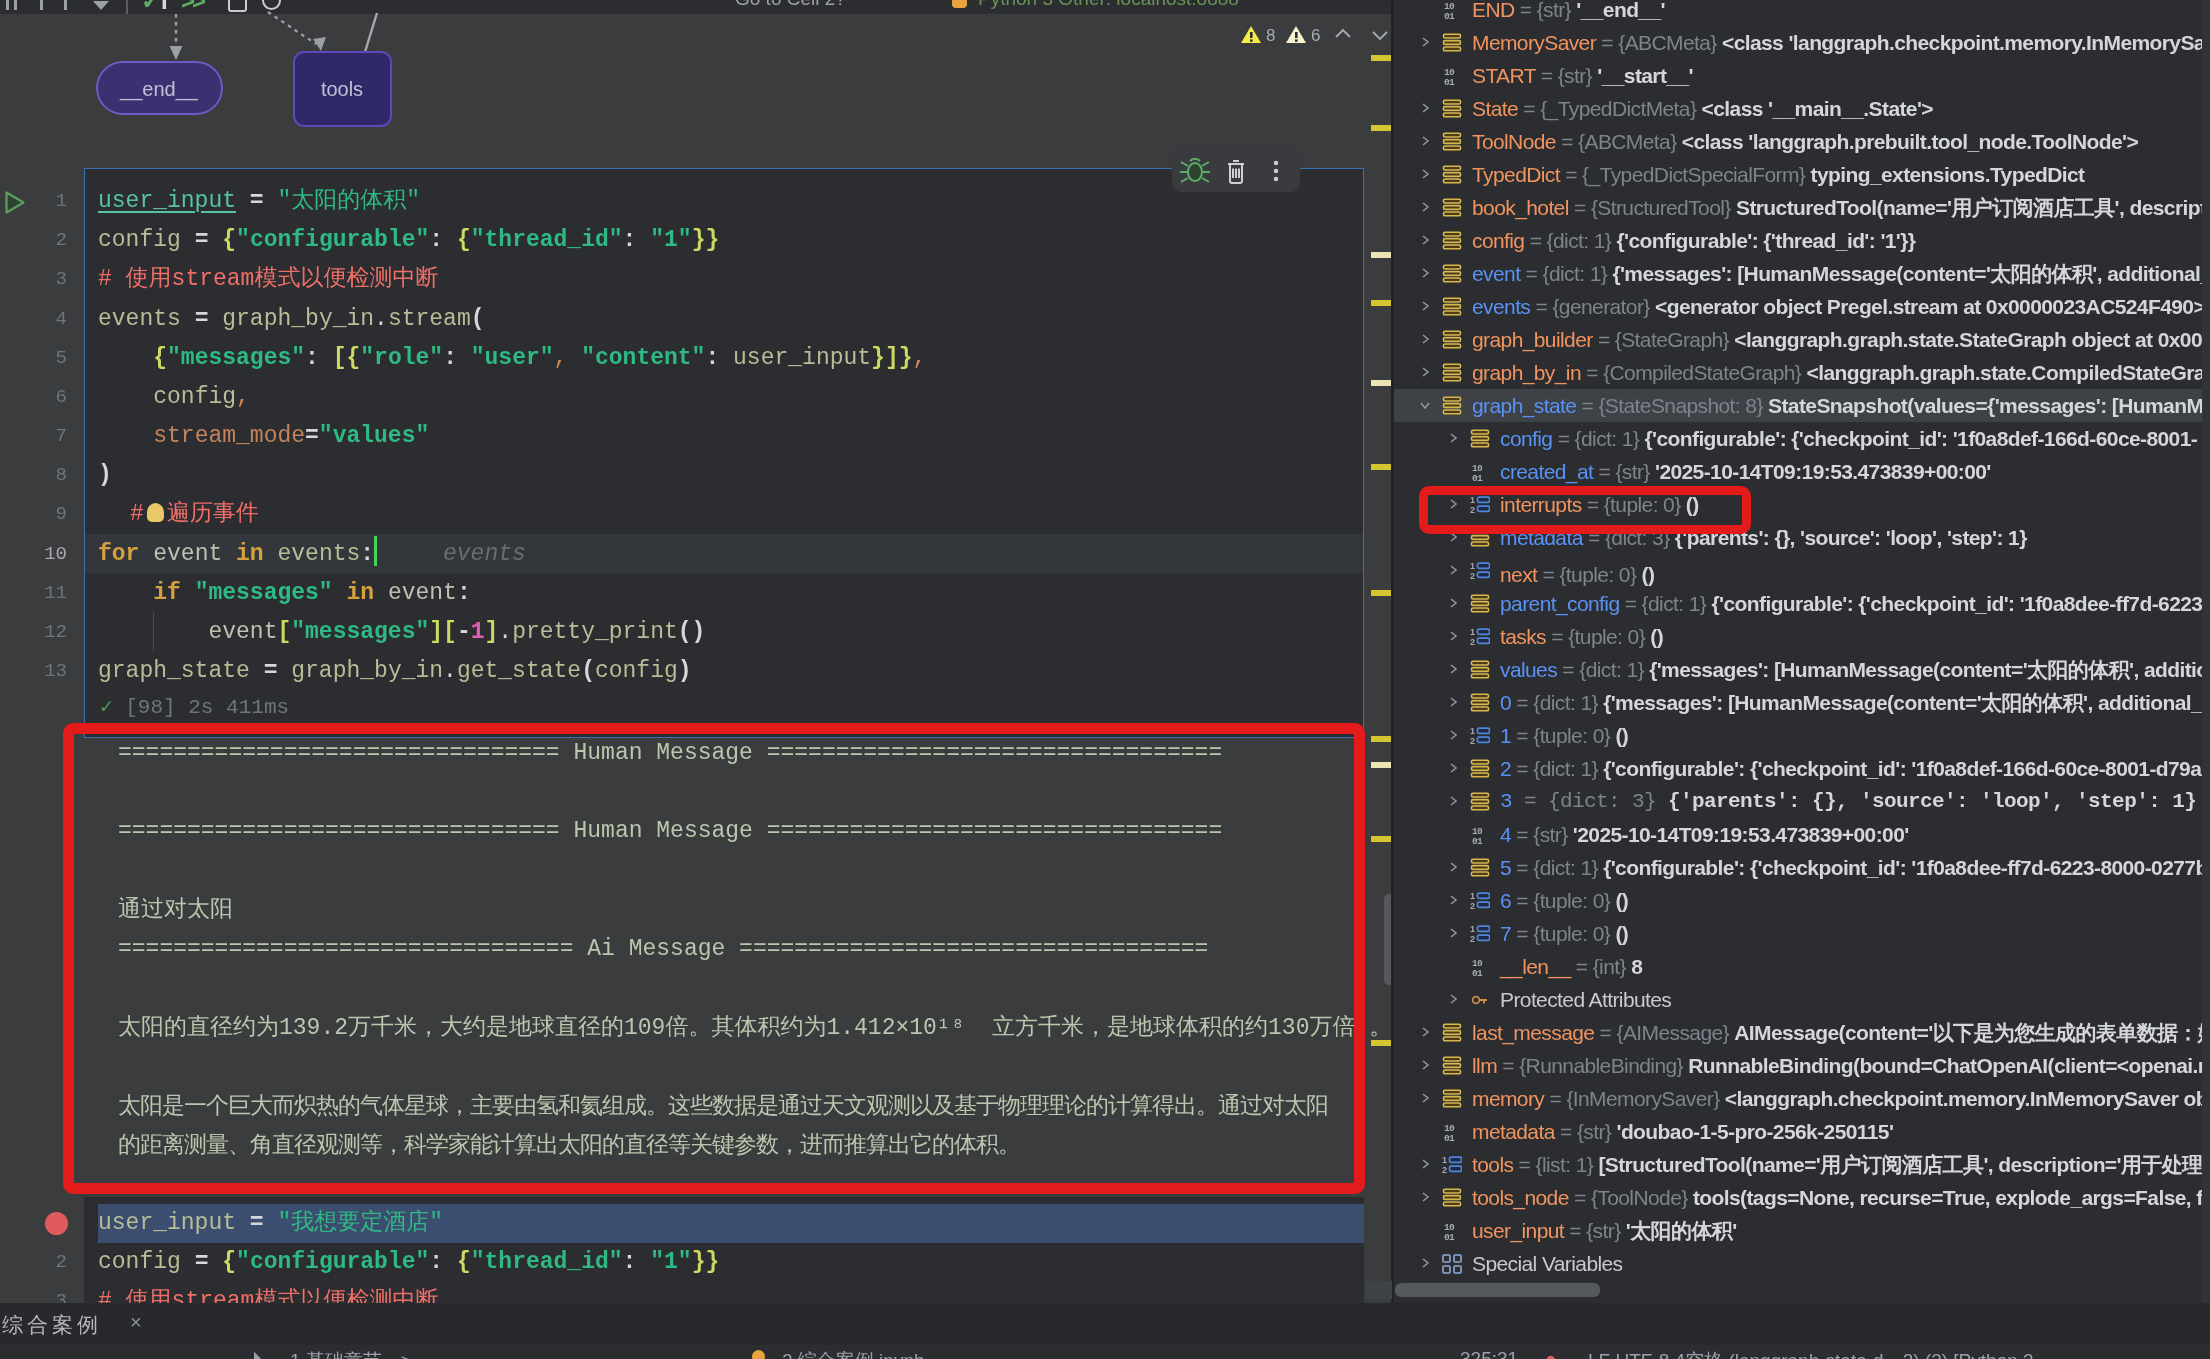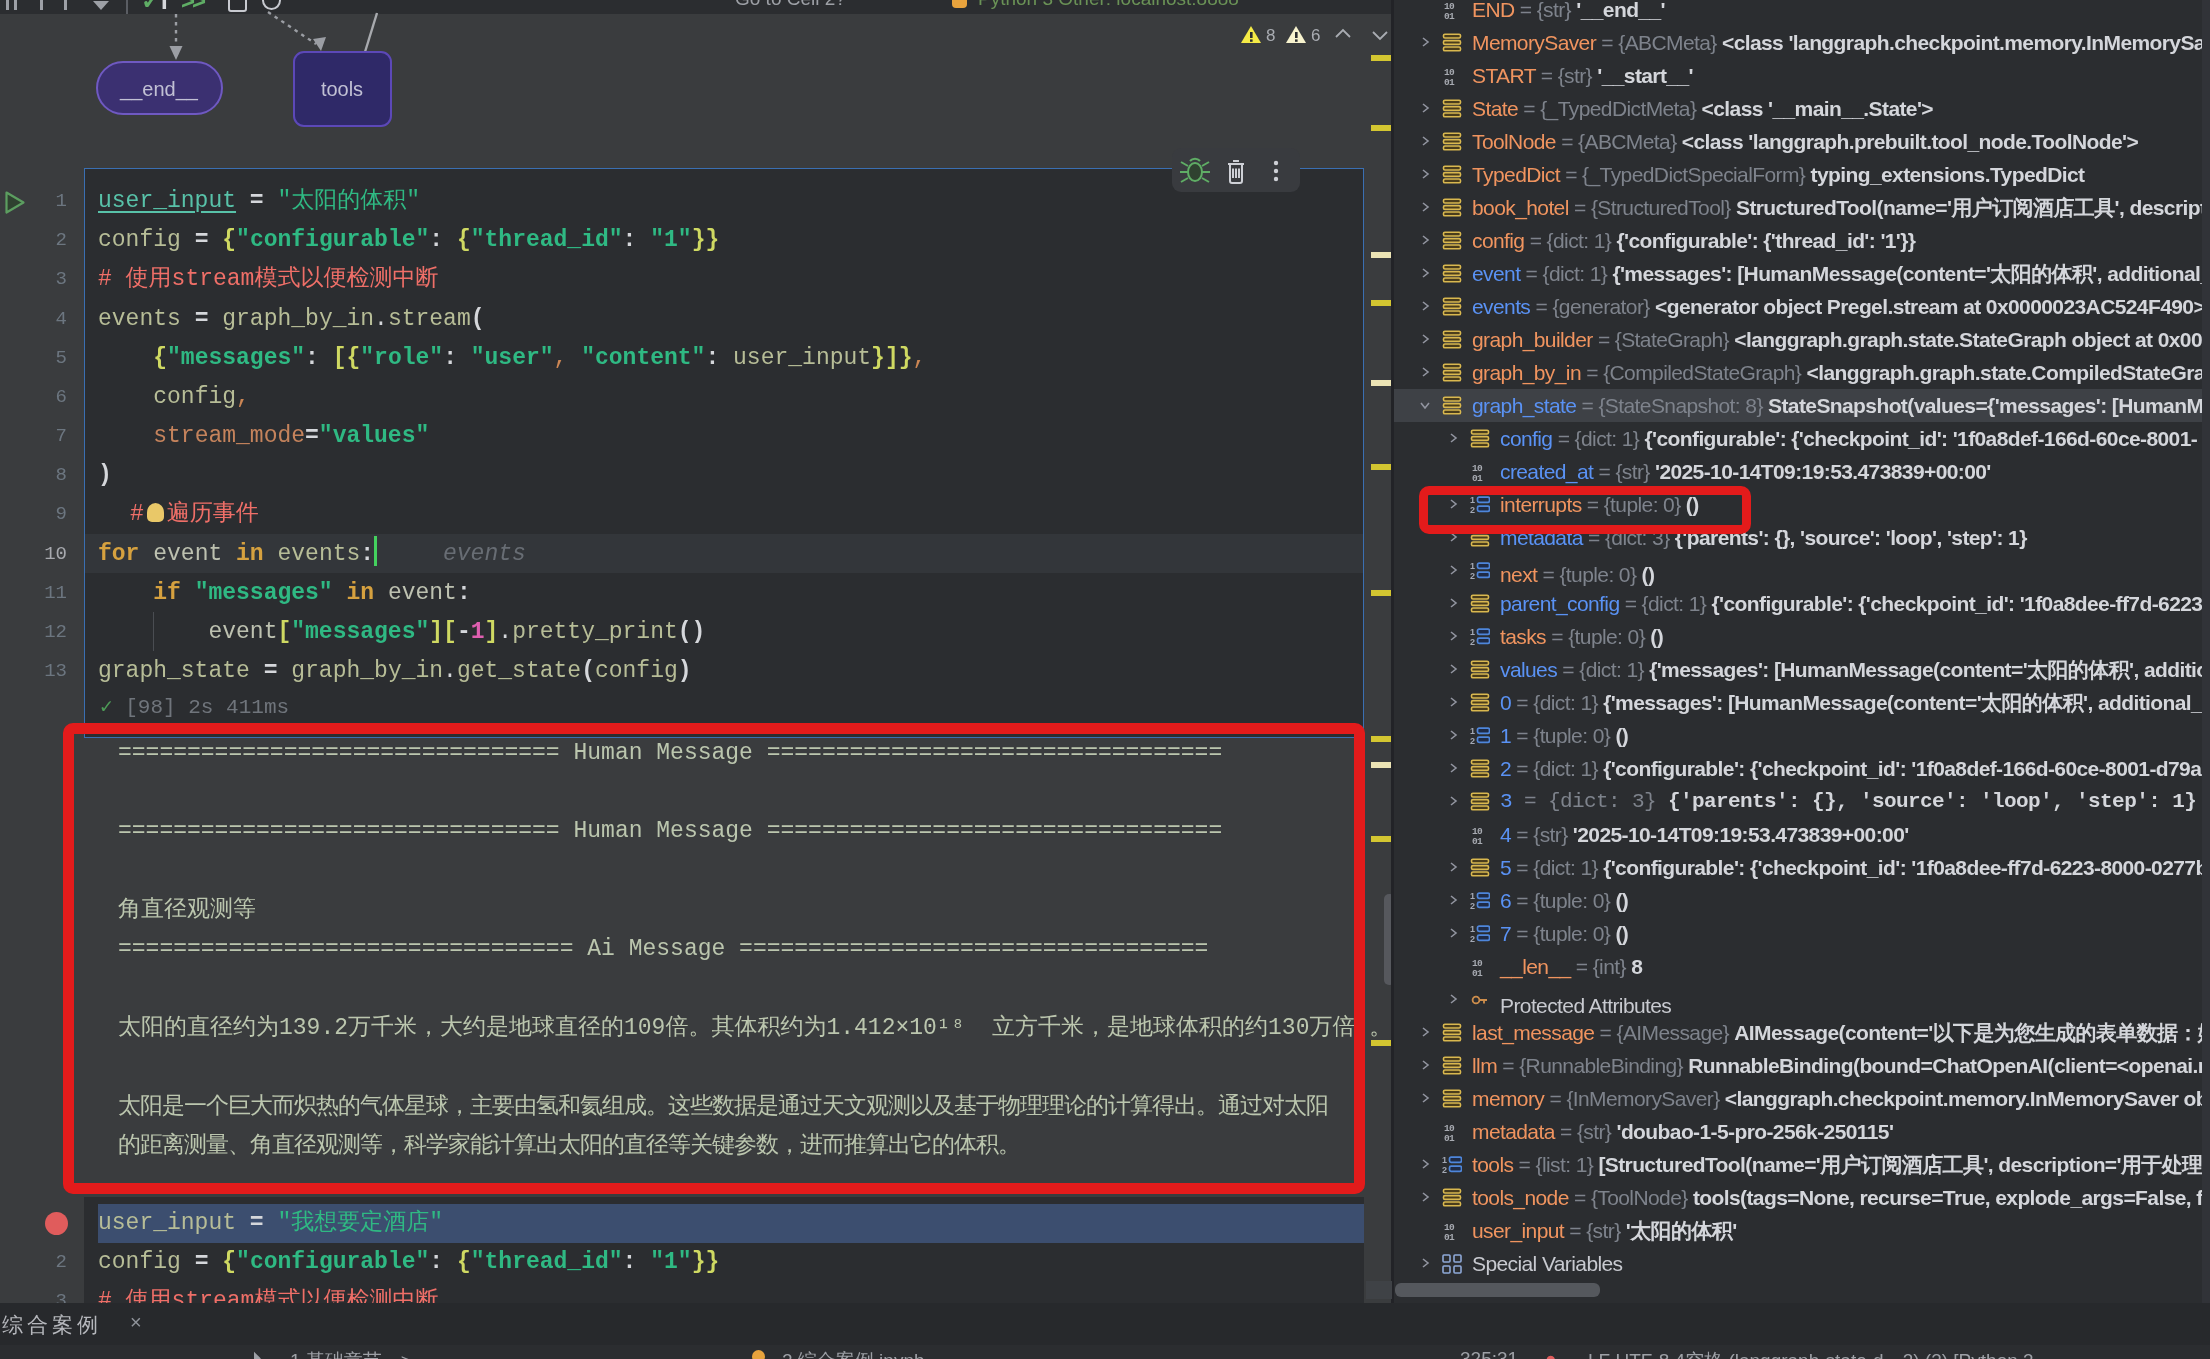--- a/index.html
+++ b/index.html
@@ -77,21 +77,21 @@
     <div style="position:absolute;left:98px;top:417.0px;height:39.17px;line-height:39.17px;white-space:pre;font:23px/39.17px 'Liberation Mono',monospace;">    <span style="color:#C5835C;">stream_mode</span><span style="color:#D5D7DB;font-weight:700;">=</span><span style="color:#2FB983;font-weight:700;">"values"</span></div>
     <div style="position:absolute;left:98px;top:456.2px;height:39.17px;line-height:39.17px;white-space:pre;font:23px/39.17px 'Liberation Mono',monospace;"><span style="color:#D5D7DB;font-weight:700;">)</span></div>
     <div style="position:absolute;left:98px;top:495.4px;height:39.17px;line-height:39.17px;white-space:pre;font:23px/39.17px 'Liberation Mono',monospace;margin-left:32px;"><span style="color:#EF6F68;">#</span><span style="display:inline-block;width:17px;height:19px;margin:0 3px -2px 3px;border-radius:50% 50% 5px 5px;background:#E9C868;"></span><span style="color:#EF6F68;">遍历事件</span></div>
     <div style="position:absolute;left:98px;top:534.5px;height:39.17px;line-height:39.17px;white-space:pre;font:23px/39.17px 'Liberation Mono',monospace;"><span style="color:#D6A13F;font-weight:700;">for</span> <span style="color:#BDC1B0;">event</span> <span style="color:#D6A13F;font-weight:700;">in</span> <span style="color:#B7BD97;">events</span><span style="color:#D5D7DB;font-weight:700;">:</span><span style="display:inline-block;width:3px;height:30px;background:#44D15E;vertical-align:-6px;"></span><span style="color:#686D74;font-style:italic;position:absolute;left:345px;">events</span></div>
     <div style="position:absolute;left:98px;top:573.7px;height:39.17px;line-height:39.17px;white-space:pre;font:23px/39.17px 'Liberation Mono',monospace;">    <span style="color:#D6A13F;font-weight:700;">if</span> <span style="color:#2FB983;font-weight:700;">"messages"</span> <span style="color:#D6A13F;font-weight:700;">in</span> <span style="color:#BDC1B0;">event</span><span style="color:#D5D7DB;font-weight:700;">:</span></div>
     <div style="position:absolute;left:98px;top:612.9px;height:39.17px;line-height:39.17px;white-space:pre;font:23px/39.17px 'Liberation Mono',monospace;">        <span style="color:#BDC1B0;">event</span><span style="color:#CFD962;font-weight:700;">[</span><span style="color:#2FB983;font-weight:700;">"messages"</span><span style="color:#CFD962;font-weight:700;">][</span><span style="color:#D5D7DB;font-weight:700;">-</span><span style="color:#DF5FB0;font-weight:700;">1</span><span style="color:#CFD962;font-weight:700;">]</span><span style="color:#D5D7DB;">.</span><span style="color:#B7BD97;">pretty_print</span><span style="color:#D5D7DB;font-weight:700;">()</span></div>
     <div style="position:absolute;left:98px;top:652.0px;height:39.17px;line-height:39.17px;white-space:pre;font:23px/39.17px 'Liberation Mono',monospace;"><span style="color:#B7BD97;">graph_state</span> <span style="color:#D5D7DB;font-weight:700;">=</span> <span style="color:#B7BD97;">graph_by_in</span><span style="color:#D5D7DB;">.</span><span style="color:#B7BD97;">get_state</span><span style="color:#D5D7DB;font-weight:700;">(</span><span style="color:#B7BD97;">config</span><span style="color:#D5D7DB;font-weight:700;">)</span></div>
     <div style="position:absolute;left:100px;top:688px;height:39px;line-height:39px;font:21px/39px 'Liberation Mono',monospace;color:#70757C;"><span style="color:#4D9B57;">✓</span> [98] 2s 411ms</div>
     <div style="position:absolute;left:118px;top:733.5px;height:39.17px;line-height:39.17px;white-space:pre;color:#BBC6AE;font:23px/39.17px 'Liberation Mono',monospace;">================================ Human Message =================================</div>
     <div style="position:absolute;left:118px;top:812.3px;height:39.17px;line-height:39.17px;white-space:pre;color:#BBC6AE;font:23px/39.17px 'Liberation Mono',monospace;">================================ Human Message =================================</div>
-    <div style="position:absolute;left:118px;top:890.7px;height:39.17px;line-height:39.17px;white-space:pre;color:#BBC6AE;font:23px/39.17px 'Liberation Mono',monospace;">角直径观测等</div>
+    <div style="position:absolute;left:118px;top:890.7px;height:39.17px;line-height:39.17px;white-space:pre;color:#BBC6AE;font:23px/39.17px 'Liberation Mono',monospace;">通过对太阳</div>
     <div style="position:absolute;left:118px;top:929.9px;height:39.17px;line-height:39.17px;white-space:pre;color:#BBC6AE;font:23px/39.17px 'Liberation Mono',monospace;">================================= Ai Message ==================================</div>
     <div style="position:absolute;left:118px;top:1008.5px;height:39.17px;line-height:39.17px;white-space:pre;color:#BBC6AE;font:23px/39.17px 'Liberation Mono',monospace;">太阳的直径约为139.2万千米，大约是地球直径的109倍。其体积约为1.412×10¹⁸  立方千米，是地球体积的约130万倍 。</div>
     <div style="position:absolute;left:118px;top:1087.8px;height:39.17px;line-height:39.17px;white-space:pre;color:#BBC6AE;letter-spacing:-1px;font:23px/39.17px 'Liberation Mono',monospace;">太阳是一个巨大而炽热的气体星球，主要由氢和氦组成。这些数据是通过天文观测以及基于物理理论的计算得出。通过对太阳</div>
     <div style="position:absolute;left:118px;top:1127.0px;height:39.17px;line-height:39.17px;white-space:pre;color:#BBC6AE;letter-spacing:-1px;font:23px/39.17px 'Liberation Mono',monospace;">的距离测量、角直径观测等，科学家能计算出太阳的直径等关键参数，进而推算出它的体积。</div>
     <div style="position:absolute;left:63px;top:723px;width:1302px;height:471px;border:11px solid #E31B1B;border-radius:10px;box-sizing:border-box;"></div>
 <div style="position:absolute;left:1172px;top:148px;width:128px;height:44px;background:#393B3F;border-radius:9px;">
   <svg width="128" height="44" viewBox="0 0 128 44">
     <g stroke="#5FAD65" stroke-width="2" fill="none">
       <ellipse cx="23" cy="24" rx="7" ry="9" fill="#2F4230"></ellipse>
       <path d="M18 13 A6.5 6.5 0 0 1 28 13"></path>
@@ -558,21 +558,21 @@
           <svg width="14" height="14" viewBox="0 0 14 14" style="position:absolute;top:9px;">
             <path d="M5 3 L10 7 L5 11" fill="none" stroke="#9295A0" stroke-width="1.6"></path>
           </svg>
         </span>
         <span style="position:absolute;left:76px;top:0;">
           <svg width="20" height="20" viewBox="0 0 20 20" style="position:absolute;top:7px;">
             <circle cx="6" cy="10" r="3.4" fill="none" stroke="#CE8E4C" stroke-width="1.8"></circle>
             <path d="M9.5 10 L17 10 M14 10 L14 13.5" stroke="#CE8E4C" stroke-width="1.8" fill="none"></path>
           </svg>
         </span>
-        <span style="position:absolute;left:106px;top:6px;line-height:33.0px;white-space:pre;"><span style="color:#C8CAD0;">Protected Attributes</span></span>
+        <span style="position:absolute;left:106px;top:0;line-height:33.0px;white-space:pre;"><span style="color:#C8CAD0;">Protected Attributes</span></span>
       </div>
       <div style="position:absolute;left:0;top:1015.8px;width:100%;height:33.0px;">
         <span style="position:absolute;left:24px;top:0;">
           <svg width="14" height="14" viewBox="0 0 14 14" style="position:absolute;top:9px;">
             <path d="M5 3 L10 7 L5 11" fill="none" stroke="#9295A0" stroke-width="1.6"></path>
           </svg>
         </span>
         <span style="position:absolute;left:48px;top:0;">
           <svg width="20" height="20" viewBox="0 0 20 20" style="position:absolute;top:7px;">
             <rect x="1.5" y="1.2" width="17" height="3.8" rx="1.4" fill="#4a3d1c" stroke="#D9B84F" stroke-width="1.6"></rect>

